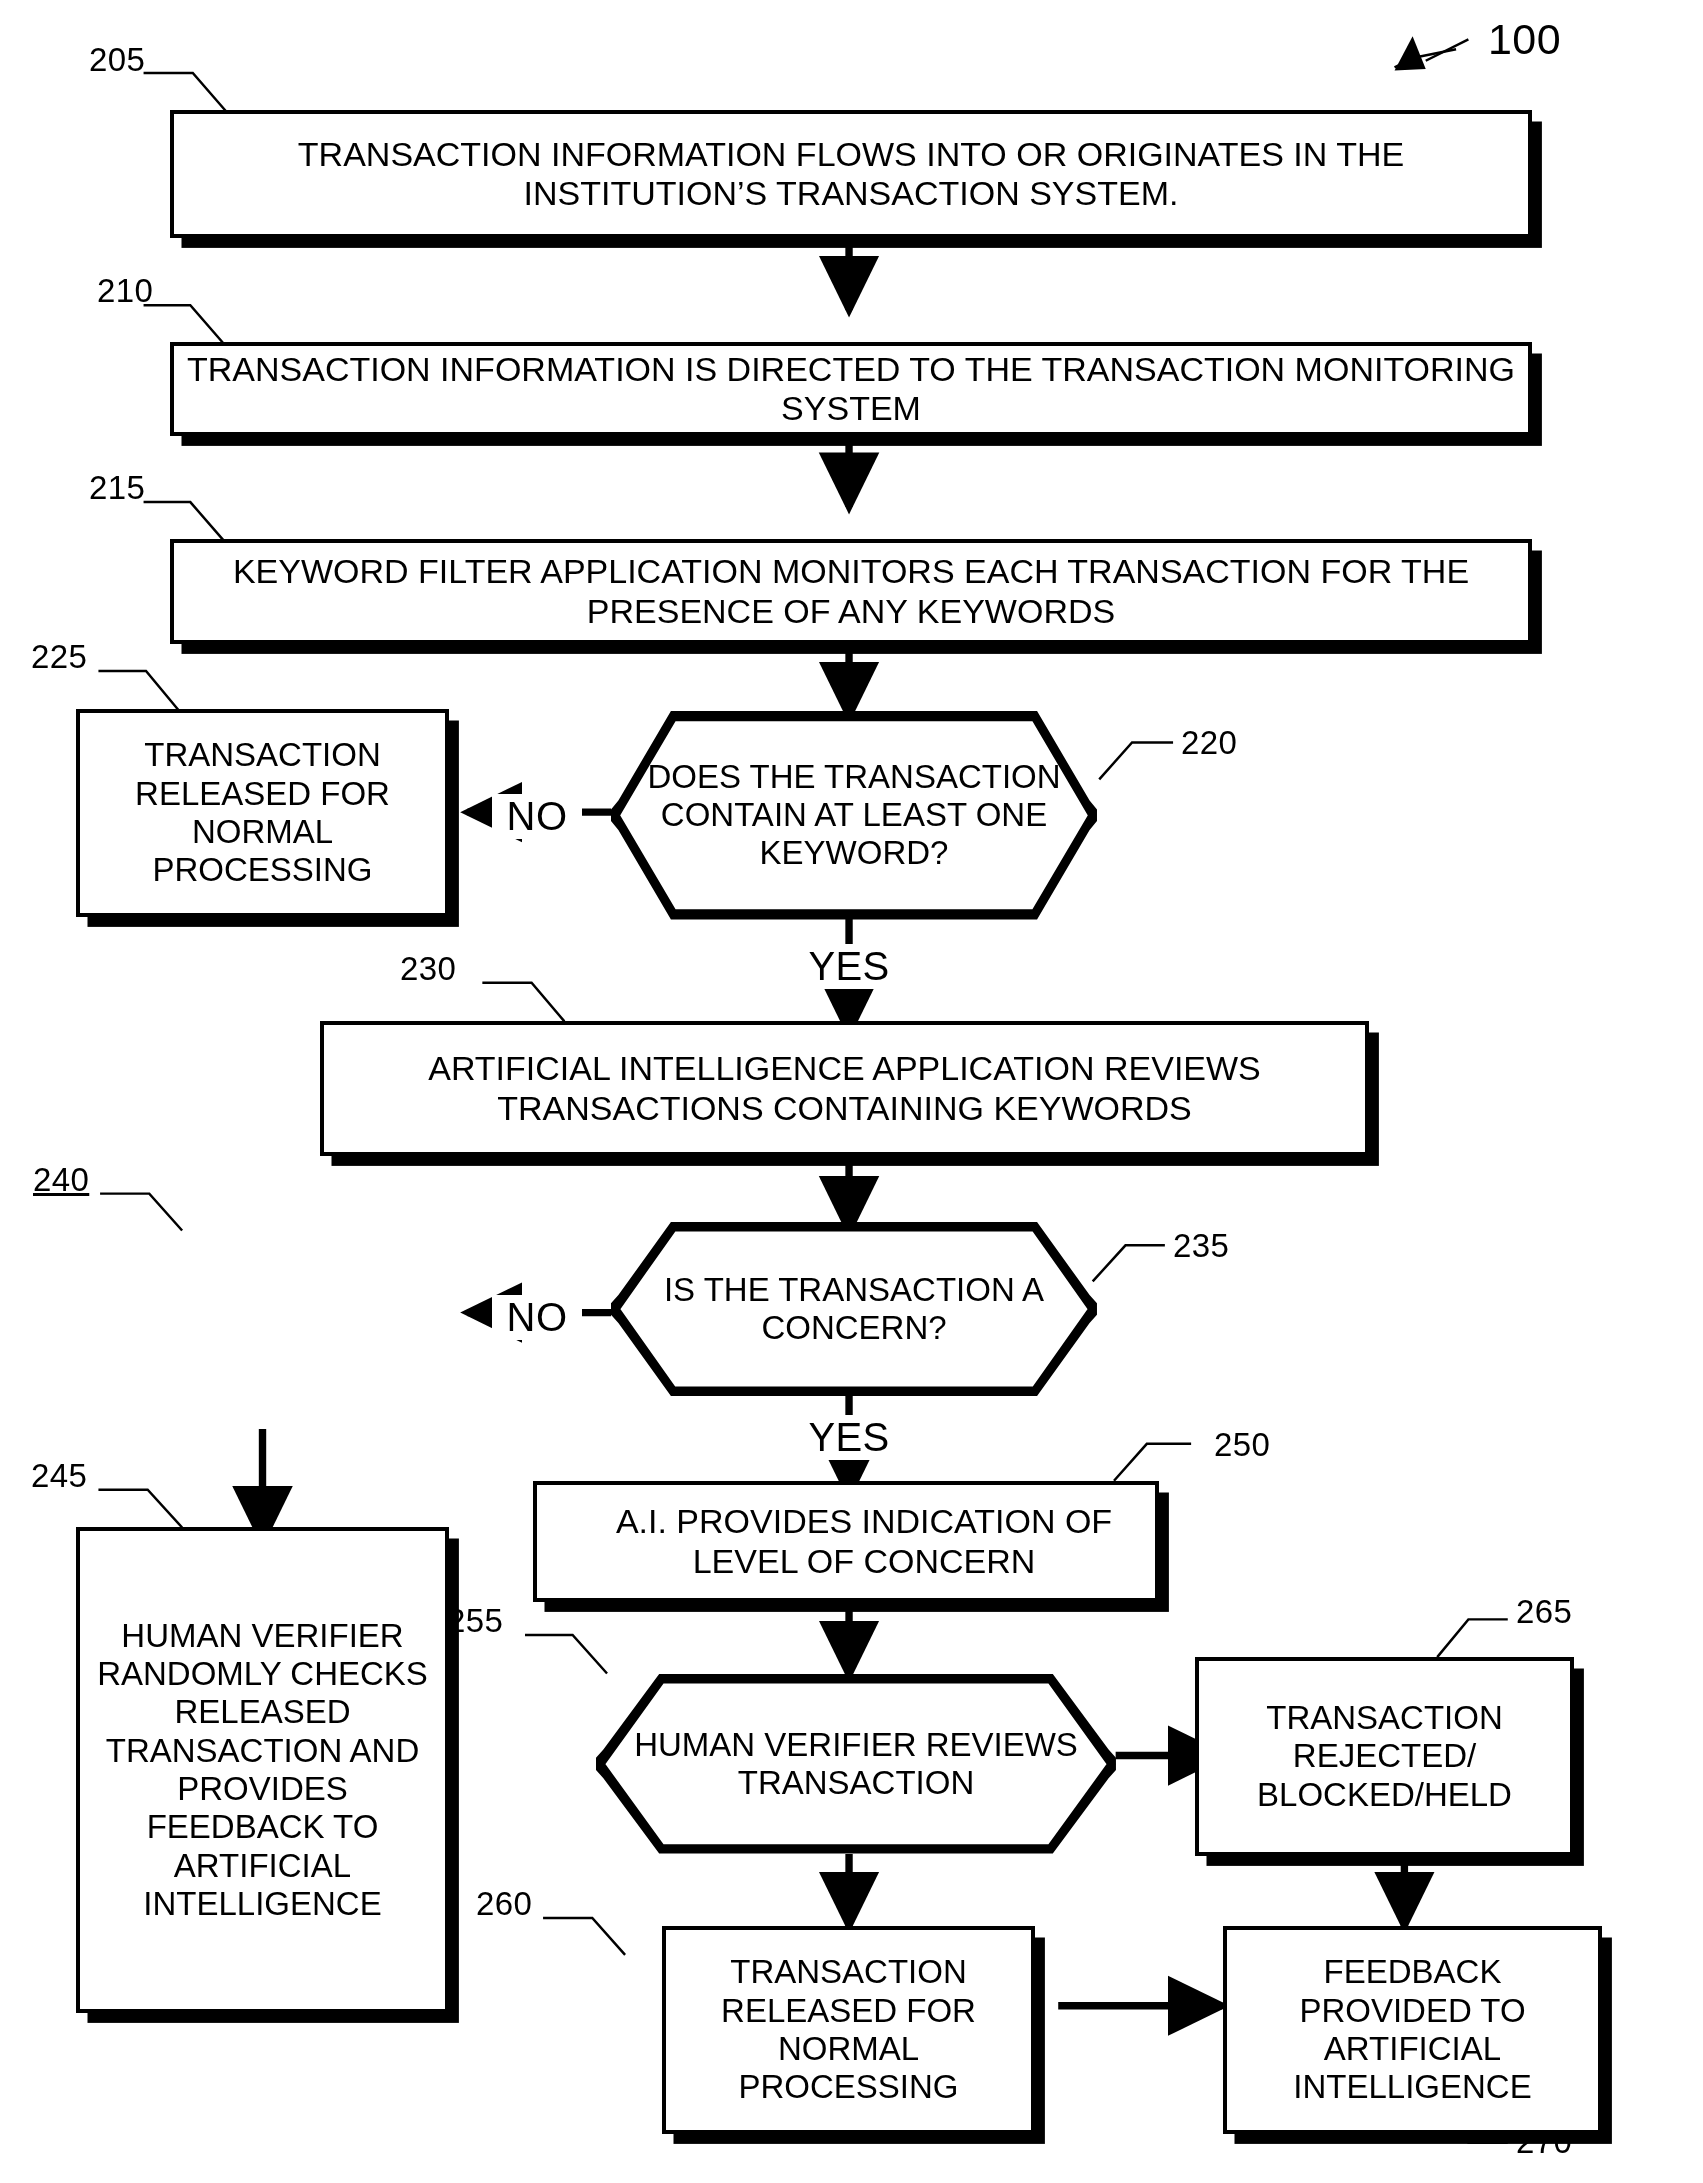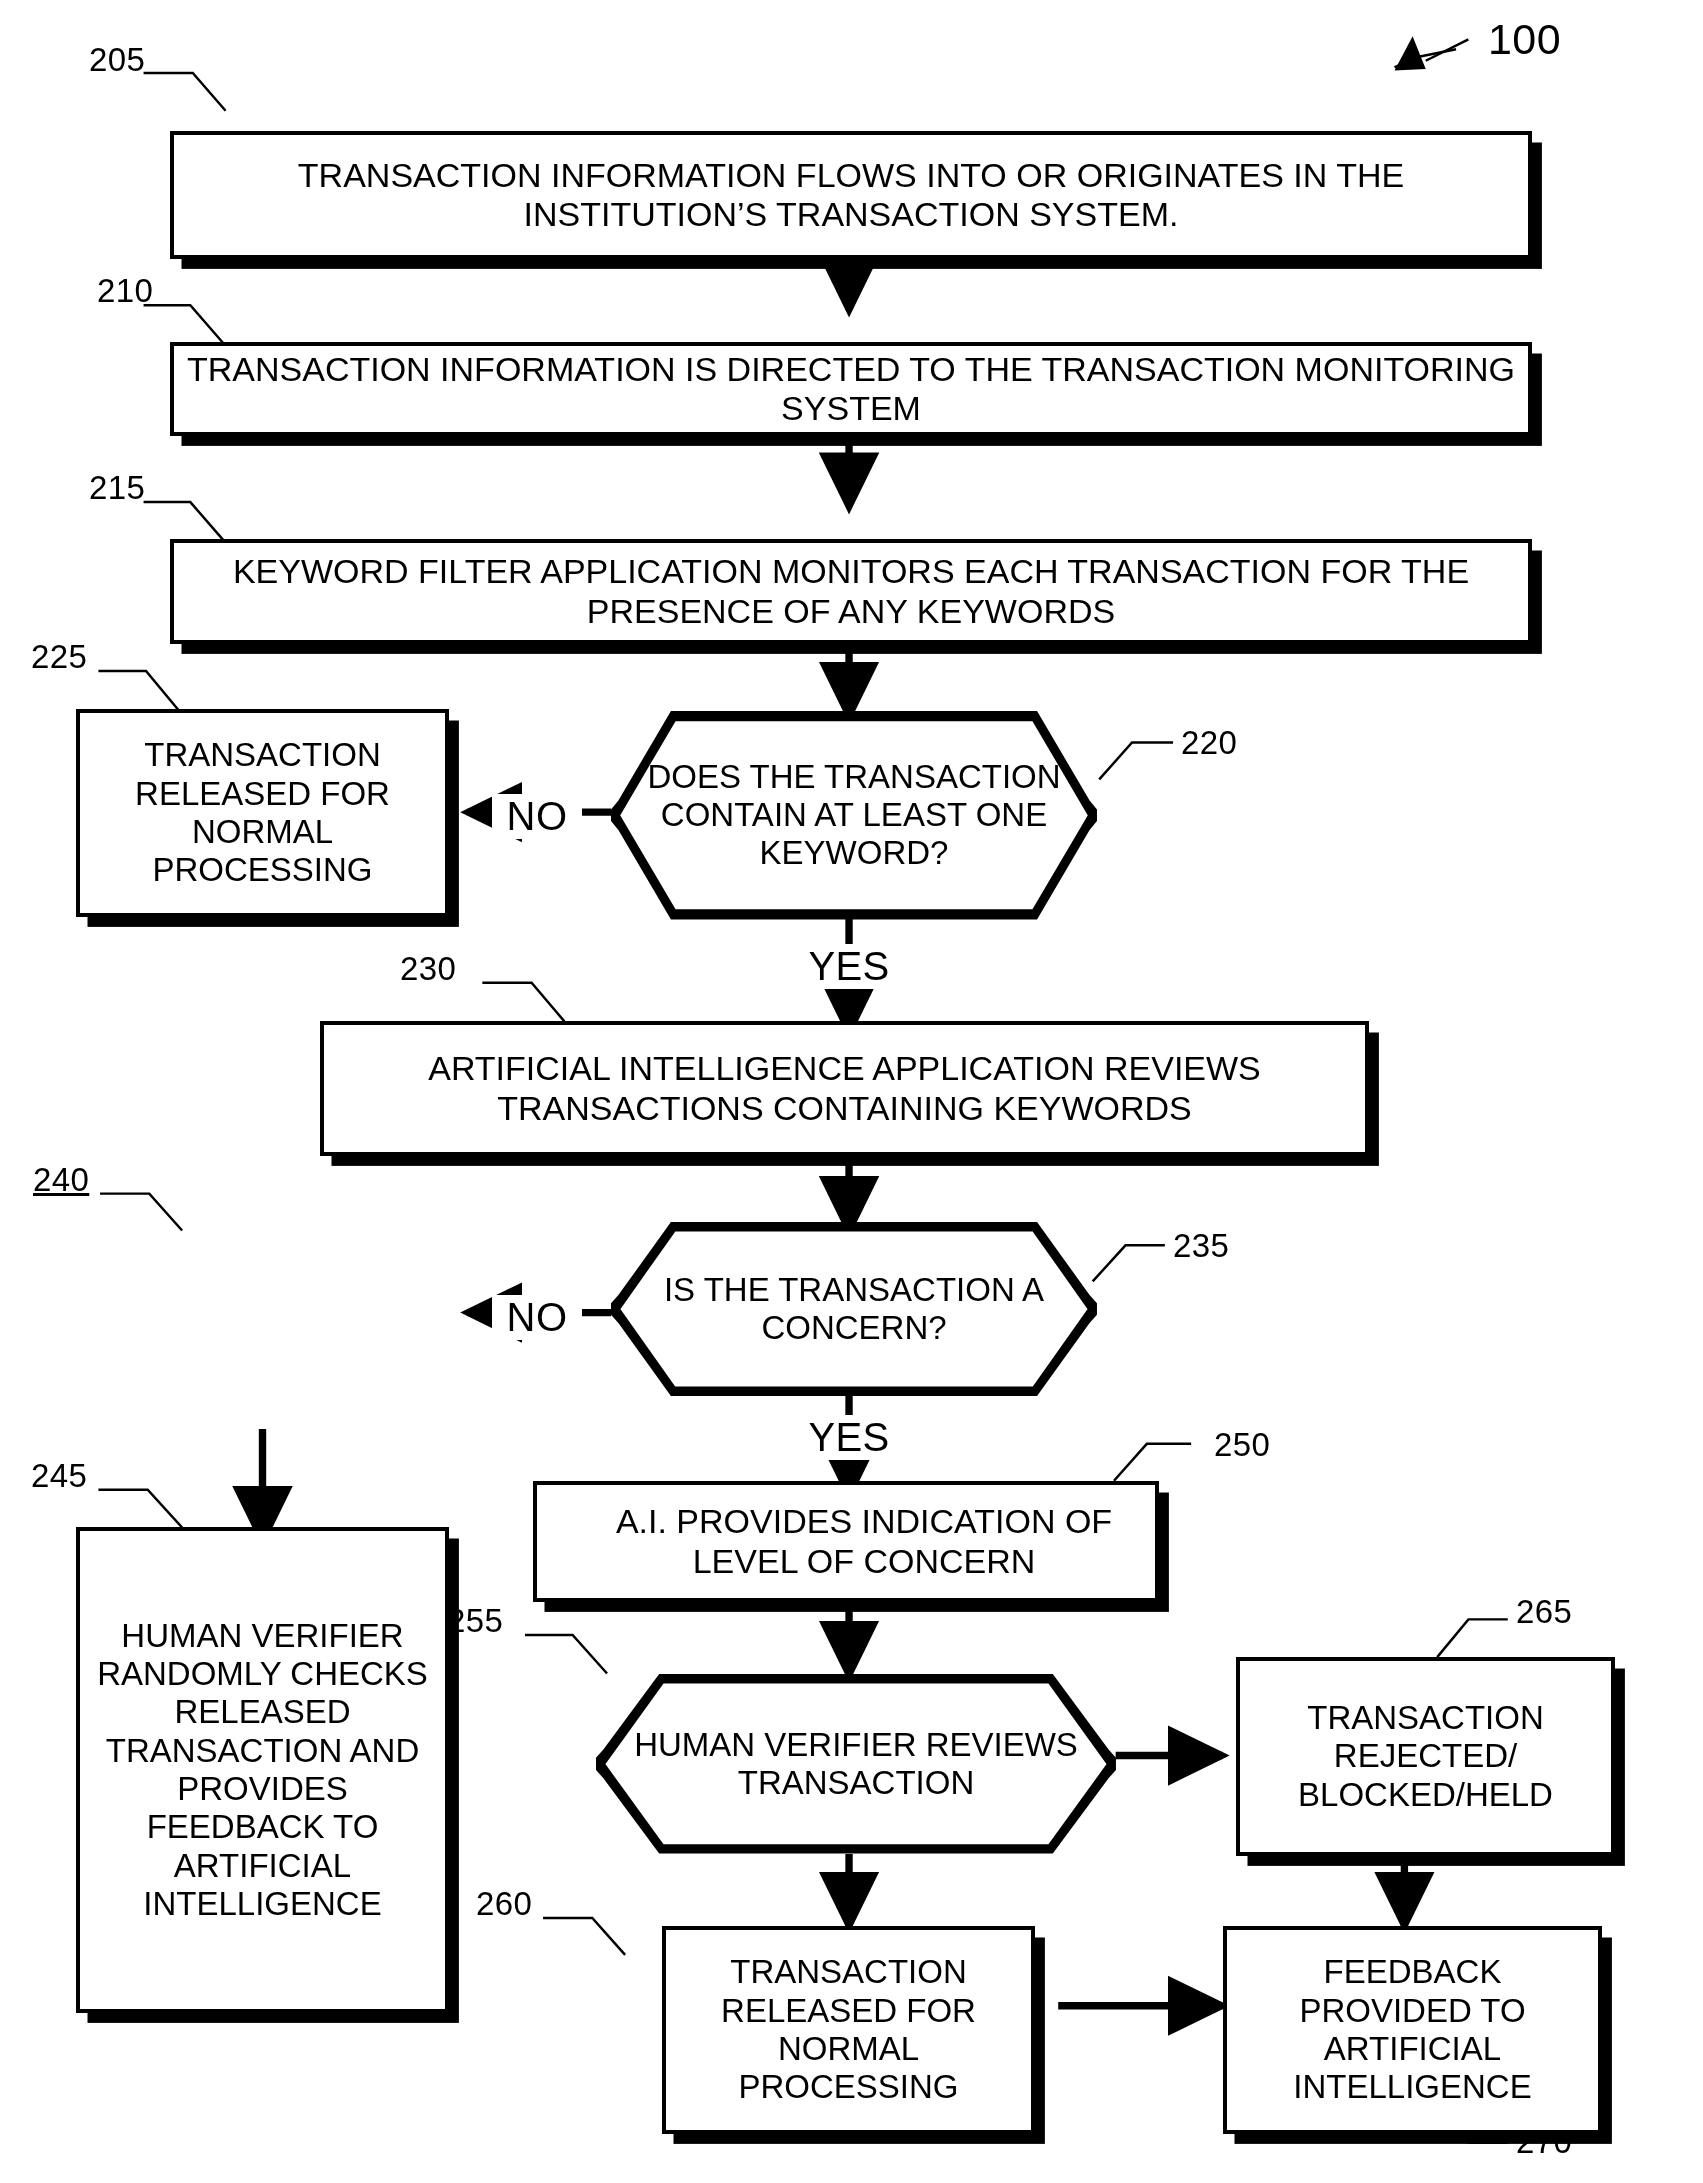--- a/index.html
+++ b/index.html
@@ -145,21 +145,21 @@
 
       <line x1="1712" y1="2262" x2="1712" y2="2348" marker-end="url(#arrowhead)"></line>
 
       <line x1="1290" y1="2445" x2="1490" y2="2445" marker-end="url(#arrowhead)"></line>
     </g>
   </svg>
 
   <div class="refnum f200" style="left:1488px; top:14.8px;">100</div>
 
   <div class="refnum fref" style="left:89px; top:41px;">205</div>
-  <div class="node box fnode" style="left:170px; top:110px; width:1362px; height:128px;margin-top:21px;">
+  <div class="node box fnode" style="left:170px; top:110px; width:1362px; height:128px;">
     <span class="txt">TRANSACTION INFORMATION FLOWS INTO OR ORIGINATES IN THE INSTITUTION’S TRANSACTION SYSTEM.</span>
   </div>
 
   <div class="refnum fref" style="left:97px; top:272px;text-align:center;">210</div>
   <div class="node box fnode" style="left:170px; top:342px; width:1362px; height:94px;">
     <span class="txt">TRANSACTION INFORMATION IS DIRECTED TO THE TRANSACTION MONITORING SYSTEM</span>
   </div>
 
   <div class="refnum fref" style="left:89px; top:469px;">215</div>
   <div class="node box fnode" style="left:170px; top:539px; width:1362px; height:105px;">
@@ -214,21 +214,21 @@
   <div class="refnum fref" style="left:447px; top:1602px;">255</div>
   <div class="node hex fnode-sm" style="left:596px; top:1674px; width:520px; height:180px;">
     <svg class="hexbg" viewBox="0 0 634 219" preserveAspectRatio="none">
       <polygon points="634,117 625,127 557,219 77,219 9,127 0,117 0,102 9,92 77,0 557,0 625,92 634,102" fill="#000000"></polygon>
       <polygon points="628,110 554,212 80,212 6,110 80,7 554,7" fill="#ffffff" stroke="#000000" stroke-width="9"></polygon>
     </svg>
     <span class="txt">HUMAN VERIFIER REVIEWS TRANSACTION</span>
   </div>
 
   <div class="refnum fref" style="left:1516px; top:1593px;">265</div>
-  <div class="node box fnode-sm" style="left:1236px; top:1657px; width:379px; height:199px;">
+  <div class="node box fnode-sm" style="left:1195px; top:1657px; width:379px; height:199px;">
     <span class="txt">TRANSACTION REJECTED/ BLOCKED/HELD</span>
   </div>
 
   <div class="refnum fref" style="left:476px; top:1885px;">260</div>
   <div class="node box fnode-sm" style="left:662px; top:1926px; width:373px; height:208px;">
     <span class="txt">TRANSACTION RELEASED FOR NORMAL PROCESSING</span>
   </div>
 
   <div class="node box fnode-sm" style="left:1223px; top:1926px; width:379px; height:208px;">
     <span class="txt">FEEDBACK PROVIDED TO ARTIFICIAL INTELLIGENCE</span>

